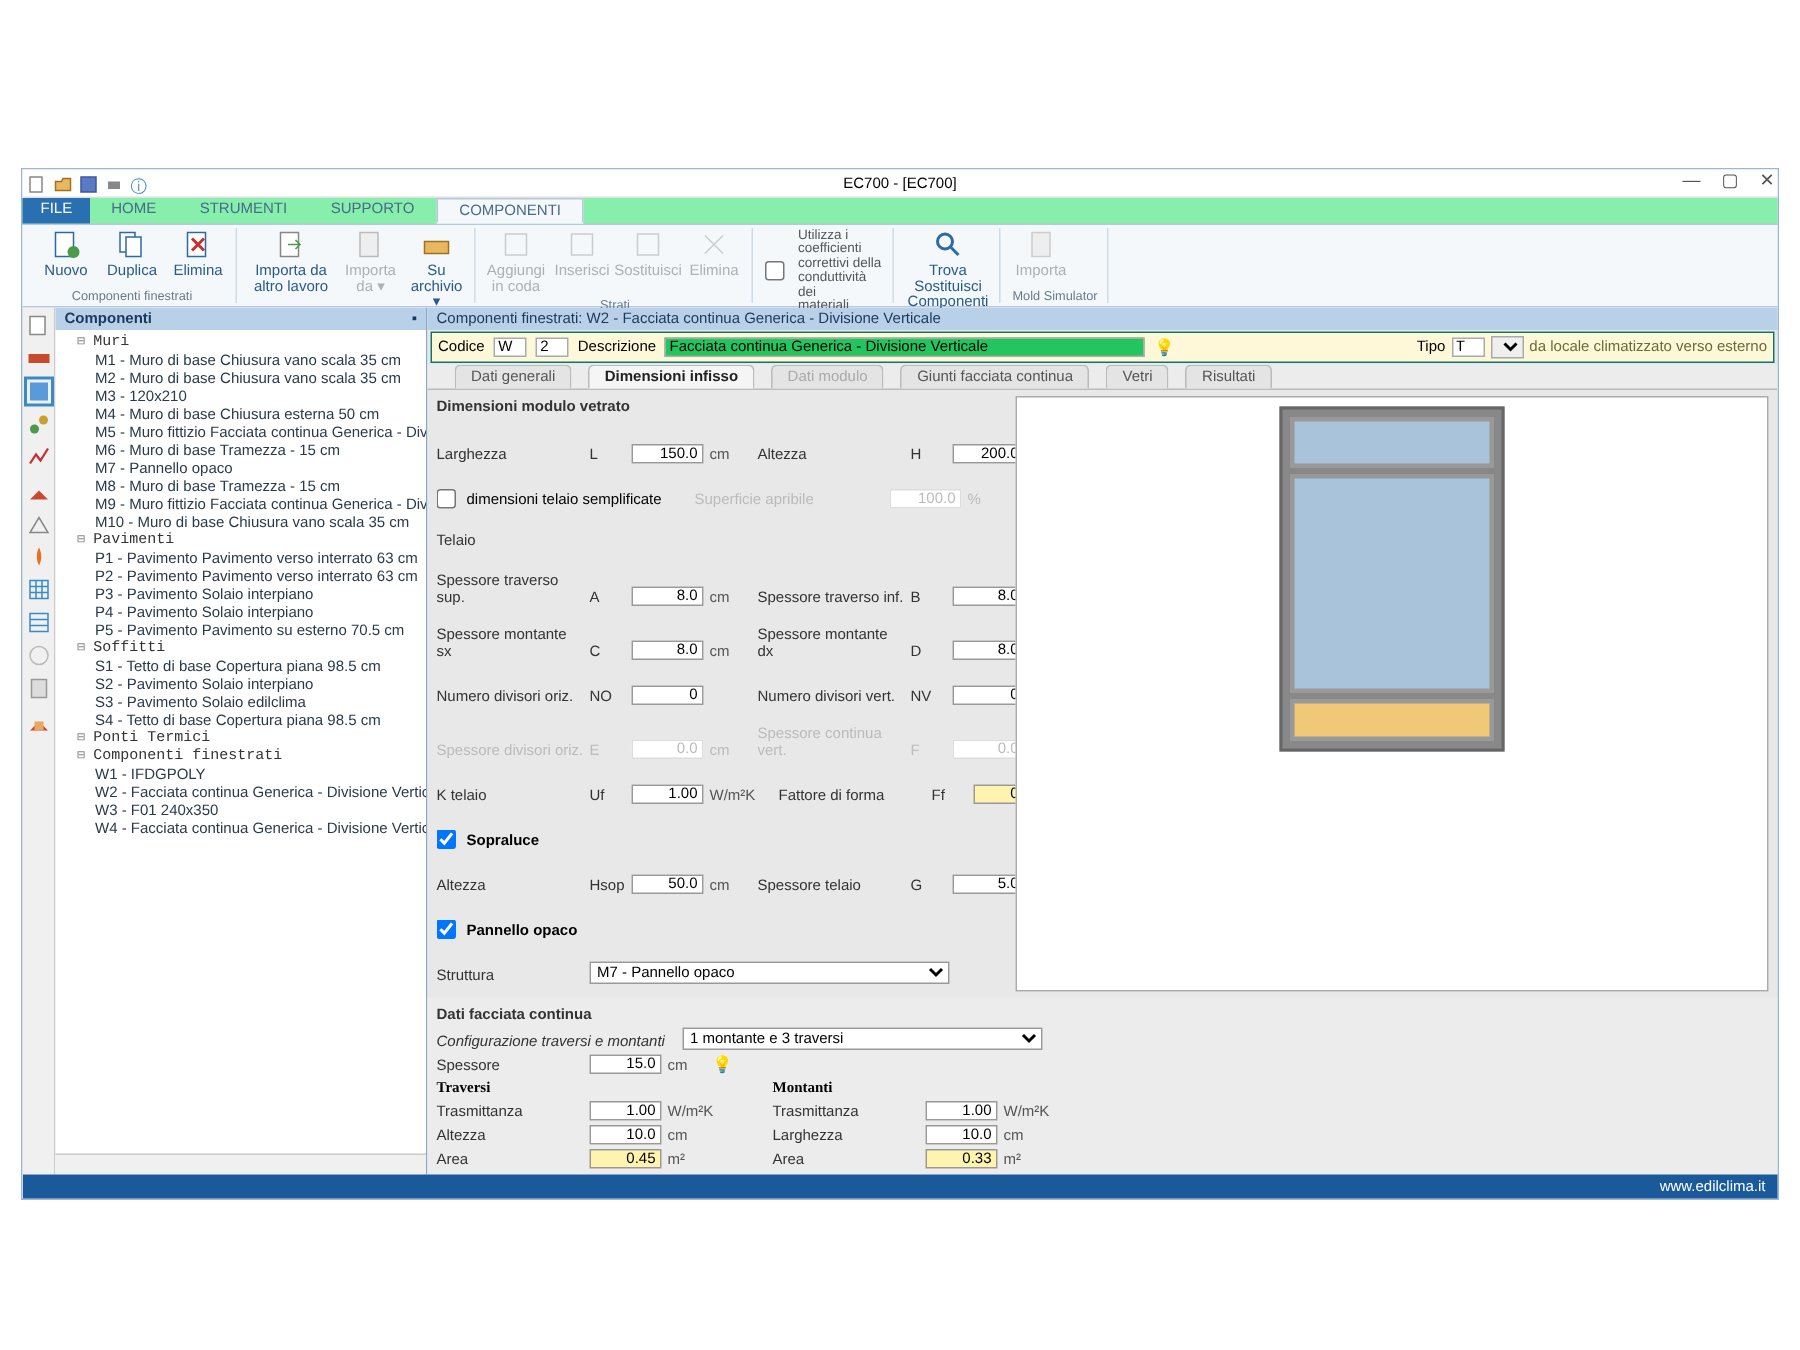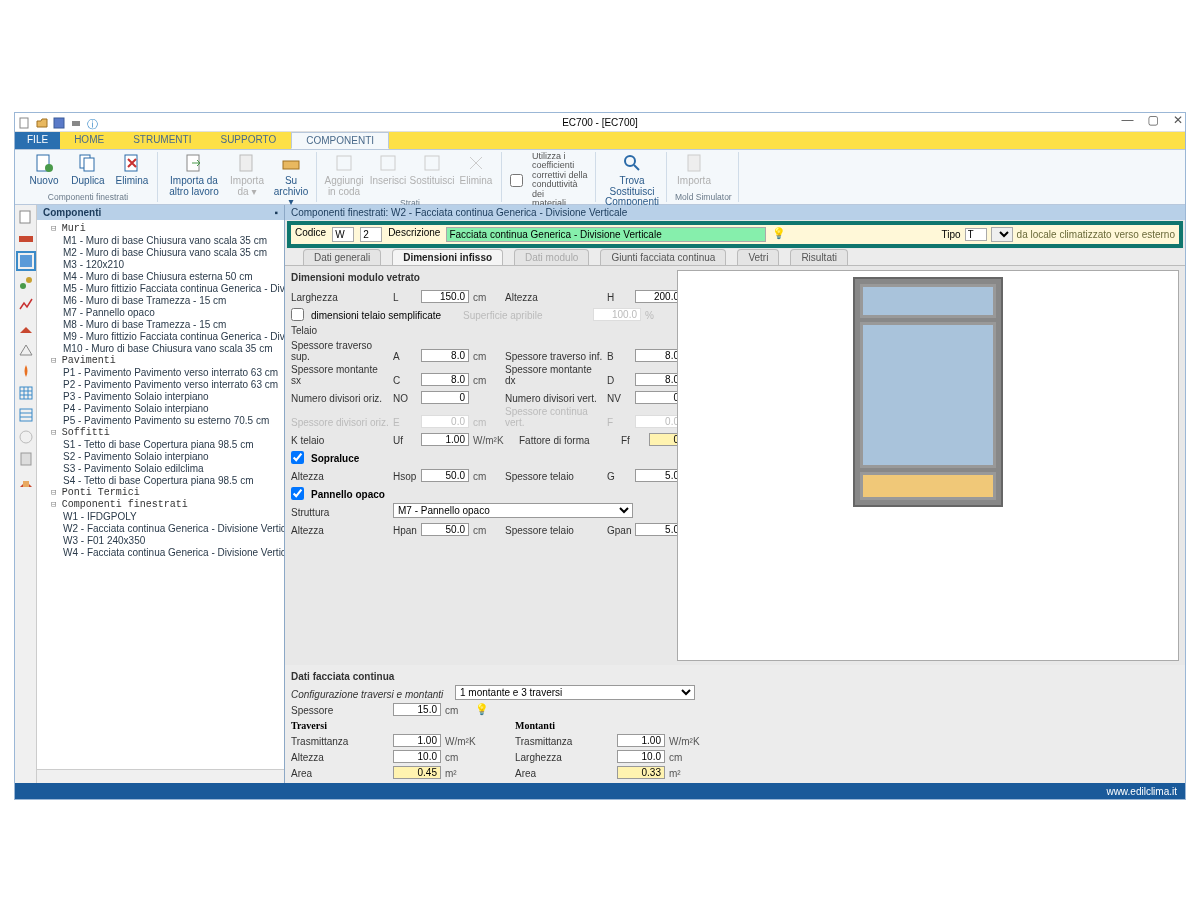--- a/index.html
+++ b/index.html
@@ -5,21 +5,21 @@
 * { box-sizing: border-box; margin: 0; padding: 0; font-family: "Segoe UI", Tahoma, sans-serif; font-size: 10px; }
 body { background: #fff; width: 1200px; height: 900px; overflow: hidden; position: relative; }
 .app { position: absolute; left: 14px; top: 112px; right: 14px; bottom: 100px; border: 1px solid #9bb7d6; display: flex; flex-direction: column; background:#f8f9fa; }
 
 .titlebar { height: 19px; background:#fff; display:flex; align-items:center; justify-content:center; position:relative; border-bottom:1px solid #e0e0e0;}
 .titlebar .wincontrols { position:absolute; right:2px; top:0; display:flex; gap:14px; color:#555; }
 .titlebar .wincontrols span { cursor:pointer; font-size:12px; }
 .qat { position:absolute; left:4px; top:0; display:flex; gap:5px; align-items:center; height:19px; }
 .qat span { width:12px; height:12px; display:inline-block; }
 
-.tabbar { height:18px; background:#fde047; display:flex; border-bottom:1px solid #b8c8dc;}
+.tabbar { height:18px; background:#86efac; display:flex; border-bottom:1px solid #b8c8dc;}
 .tabbar .filebtn { background:#2a6fb0; color:#fff; padding:2px 12px; font-size:10px; }
 .tabbar .tab { padding:2px 14px; color:#4a6a8a; border-right:1px solid transparent; }
 .tabbar .tab.active { border:1px solid #b8c8dc; border-bottom:1px solid #f4f8fb; background:#f4f8fb; }
 
 .ribbon { height:55px; background:#f4f8fb; display:flex; border-bottom:1px solid #b8c8dc; padding:2px 4px; gap:2px;}
 .rgroup { border-right:1px solid #d0dce8; padding:0 6px; display:flex; flex-direction:column; justify-content:space-between;}
 .rgroup .icons { display:flex; gap:6px; align-items:flex-start; flex:1;}
 .rbtn { display:flex; flex-direction:column; align-items:center; width:38px; color:#2a5a8a; font-size:9px; text-align:center; line-height:1.05; }
 .rbtn.disabled { color:#b0b0b0; }
 .rbtn .ic { width:22px; height:22px; margin-bottom:2px; display:flex; align-items:center; justify-content:center; }
@@ -34,34 +34,34 @@
 .sidebar .shdr { background:#b8d0e8; color:#1a3a5a; padding:2px 6px; font-weight:600; font-size:10px; display:flex; justify-content:space-between; }
 .tree { flex:1; overflow:auto; padding:2px 0 2px 2px; color:#2a3a4a; }
 .tree ul { list-style:none; padding-left:12px; }
 .tree li { padding:0.5px 0; white-space:nowrap; }
 .tree .cat { font-weight:normal; color:#333;font-family:Liberation Mono, monospace; }
 .tree .cat::before { content:"⊟ "; color:#888; font-size:9px;}
 .hscroll { height:14px; background:#f0f0f0; border-top:1px solid #ccc; }
 
 .main { flex:1; display:flex; flex-direction:column; background:#e8e8e8; }
 .breadcrumb { background:#b8d0e8; color:#1a3a5a; padding:2px 6px; font-size:10px; }
-.toprow { background:#fff8d8; border:4px solid #0f766e; margin:1px 2px; padding:2px 4px; display:flex; gap:6px;}
+.toprow { background:#fff8d8; border:1px solid #0f766e; margin:1px 2px; padding:2px 4px; display:flex; align-items:center; gap:6px;}
 .toprow input.code { width:22px; border:1px solid #aaa; padding:0 2px; }
-.toprow input.desc { width:320px; border:1px solid #aaa; padding:0 2px; background:#86efac;}
+.toprow input.desc { width:320px; border:1px solid #aaa; padding:0 2px; background:#22c55e;}
 .toprow .tipo { display:flex; gap:4px; align-items:center; margin-left:auto;}
 .toprow .tipo select { border:1px solid #aaa; }
 .toprow .tloc { color:#6a6a3a; }
 
 .tabs2 { display:flex; background:#ececec; border-bottom:1px solid #bbb; padding-left:6px; gap:0;}
 .tabs2 .t2 { padding:2px 10px; border:1px solid #bbb; border-bottom:none; background:#e4e4e4; color:#555; margin-right:-1px; border-radius:4px 4px 0 0;margin-left:12px;}
 .tabs2 .t2.active { background:#f5f5f5; color:#222; font-weight:600; }
 .tabs2 .t2.dis { color:#aaa; }
 
 .content { flex:1; display:flex; gap:6px; padding:4px 6px; overflow:hidden;}
-.form { width:380px; display:flex; flex-direction:column; gap:2px;}
+.form { width:380px; display:flex; flex-direction:column; gap:14px;}
 .section-title { font-weight:700; color:#333; padding:2px 0; }
 .row { display:flex; align-items:flex-end; gap:4px; min-height:16px;}
 .row.dis .lbl, .row.dis .sym, .row.dis .unit { color:#bbb; }
 .row.dis input { color:#bbb; border-color:#ddd; }
 .lbl { width:98px; color:#333; }
 .sym { width:24px; color:#333; }
 input.val { width:48px; border:1px solid #999; text-align:right; padding:0 3px; background:#fff;}
 input.val.yel { background:#fff3b0; }
 .unit { width:26px; color:#555; }
 .col2 { display:flex; gap:6px; }

